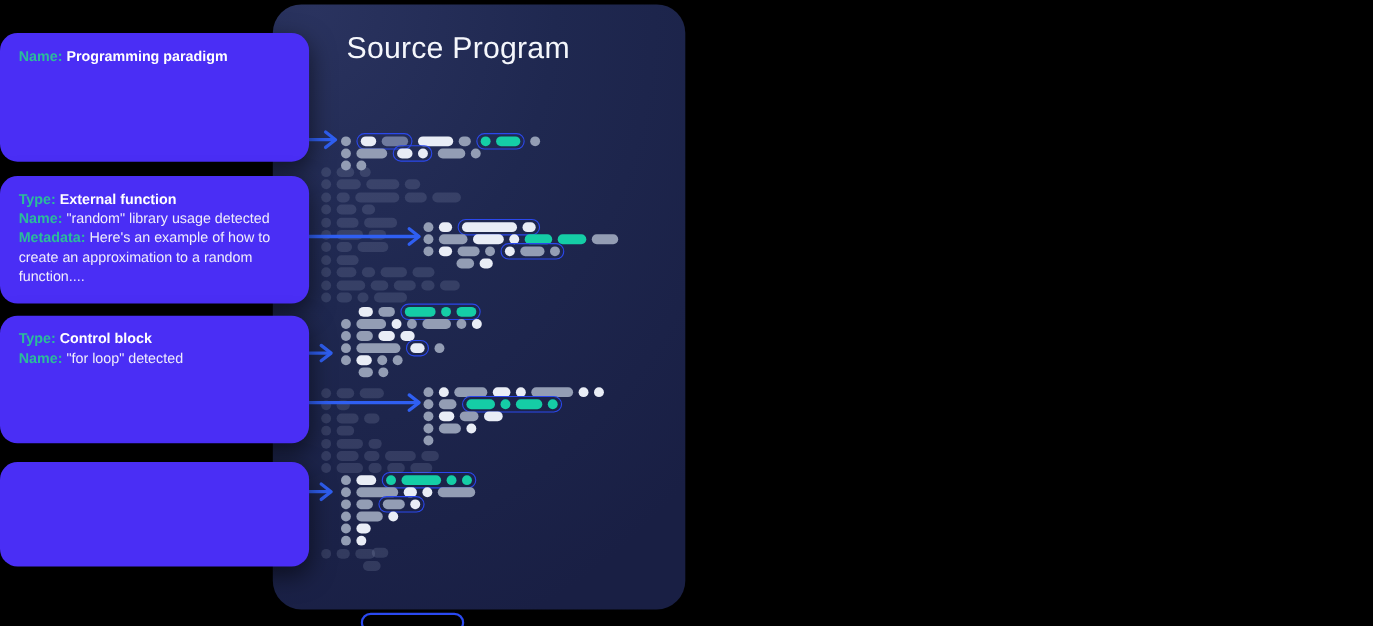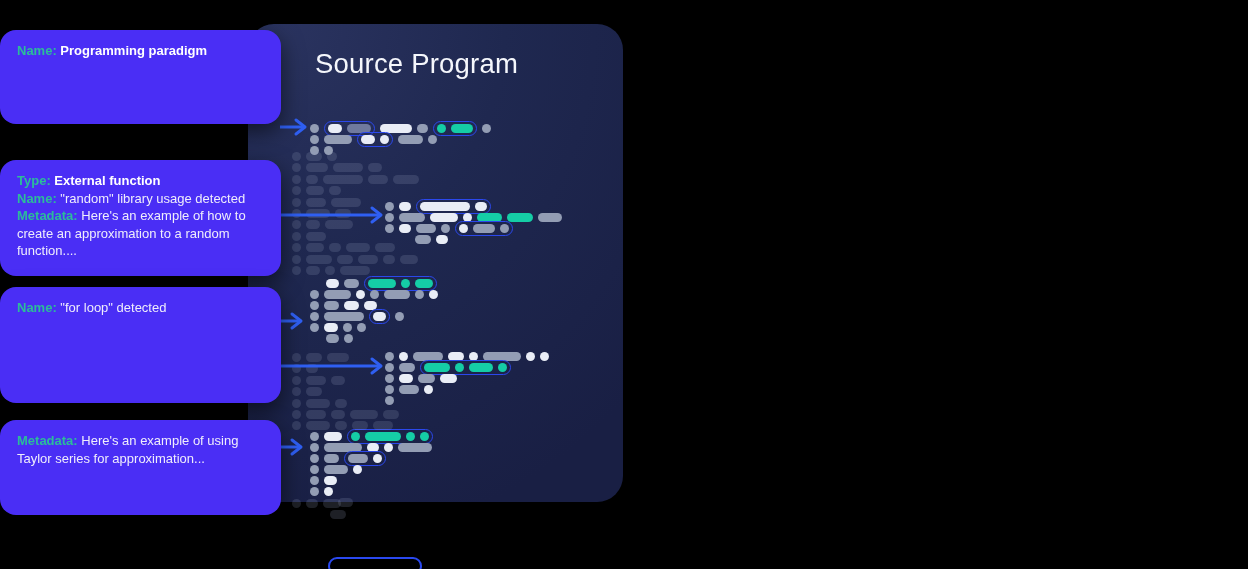--- a/index.html
+++ b/index.html
@@ -20,21 +20,21 @@
   body{
     background:var(--bg);
     position:relative;
     overflow:hidden;
     font-family:"Liberation Sans","DejaVu Sans",sans-serif;
   }
   .stage{position:absolute;inset:0;}
 
   
   .panel{
-    position:absolute;left:248px;top:24px;width:375px;height:478px;
+    position:absolute;left:248px;top:4px;width:375px;height:550px;
     border-radius:26px;
     background:radial-gradient(130% 110% at 10% 0%, #2a335f 0%, #1f2850 45%, #191f44 100%);
     box-shadow:0 10px 30px rgba(0,0,0,.5);
     z-index:1;
   }
   .panel-title{
     position:absolute;left:67px;top:22px;width:220px;
     color:#f5f7fc;font-size:27.5px;font-weight:500;line-height:1.32;
     letter-spacing:.2px;
   }
@@ -393,32 +393,32 @@
           <path d="M0 11 H 99" stroke="#2f5ff2" stroke-width="3" stroke-linecap="round" fill="none"></path>
           <path d="M 92 4 L 101 11 L 92 18" stroke="#2f5ff2" stroke-width="3" stroke-linecap="round" stroke-linejoin="round" fill="none"></path>
         </svg></div>
       <div class="arrow" style="left: 280px; top: 436px;"><svg width="24" height="22" viewBox="0 0 24 22">
           <path d="M0 11 H 19" stroke="#2f5ff2" stroke-width="3" stroke-linecap="round" fill="none"></path>
           <path d="M 12 4 L 21 11 L 12 18" stroke="#2f5ff2" stroke-width="3" stroke-linecap="round" stroke-linejoin="round" fill="none"></path>
         </svg></div>
     </div>
 
   <div id="callout-layer">
-      <div class="callout" style="top: 30px; height: 94px;">
+      <div class="callout" style="top: 30px; height: 117px;">
         <div class="fld fld-bold"><span class="fld-label">Name: </span><span class="fld-val">Programming paradigm</span></div>
       </div>
       <div class="callout" style="top: 160px; height: 116px;">
         <div class="fld fld-bold"><span class="fld-label">Type: </span><span class="fld-val">External function</span></div>
         <div class="fld"><span class="fld-label">Name: </span><span class="fld-val">"random" library usage detected</span></div>
         <div class="fld"><span class="fld-label">Metadata: </span><span class="fld-val">Here's an example of how to create an approximation to a random function....</span></div>
       </div>
       <div class="callout" style="top: 287px; height: 116px;">
+        <div class="fld fld-bold"><span class="fld-label">Type: </span><span class="fld-val">Control block</span></div>
         <div class="fld"><span class="fld-label">Name: </span><span class="fld-val">"for loop" detected</span></div>
       </div>
       <div class="callout" style="top: 420px; height: 95px;">
-        <div class="fld"><span class="fld-label">Metadata: </span><span class="fld-val">Here's an example of using Taylor series for approximation...</span></div>
       </div>
     </div>
 
 
   <div class="bottom-pill" id="bottom-pill" style="left: 328px; top: 557px; width: 94px; height: 18px;"></div>
 
 </div>
 
 </body></html>

